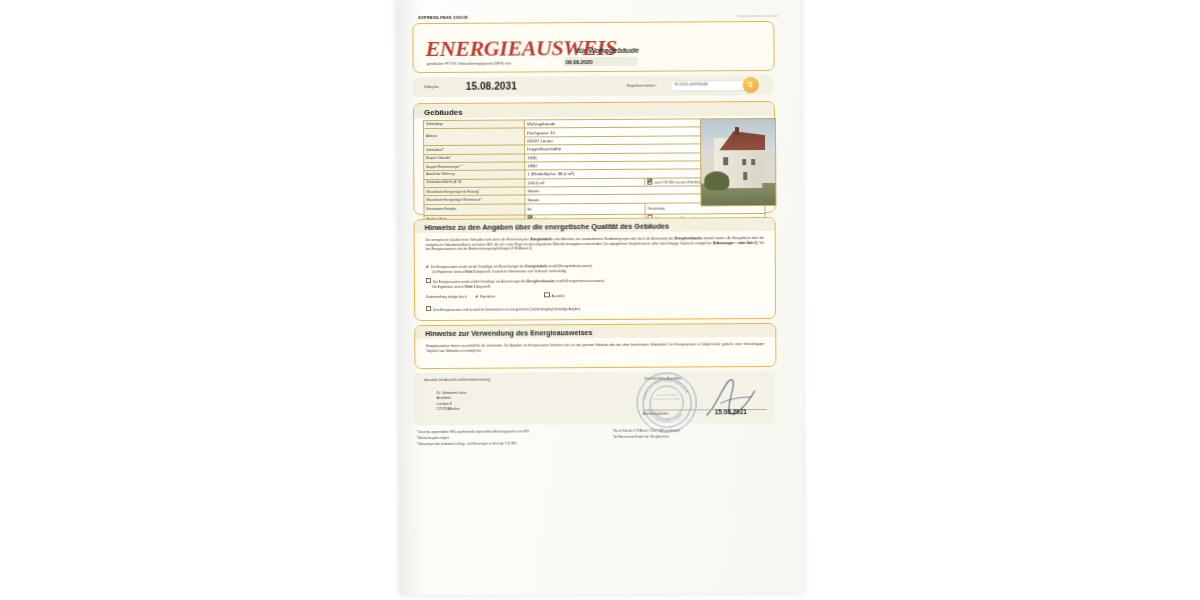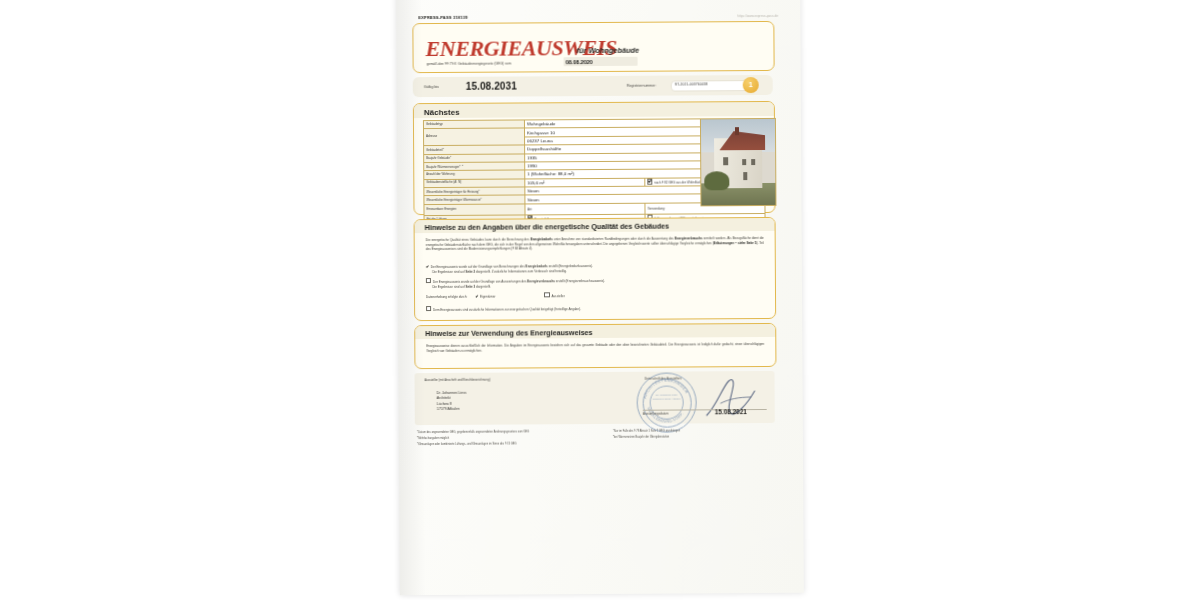--- a/index.html
+++ b/index.html
@@ -188,21 +188,21 @@
     <div class="valid-lbl">Gültig bis</div>
     <div class="valid-val">15.08.2031</div>
     <div class="reg-lbl">Registriernummer:</div>
     <div class="reg-field"></div>
     <div class="reg-val">ST-2021-003760438</div>
   </div>
   <div class="pagenum">1</div>
 
   <div class="goldbox" id="gebbox">
     <div class="sec-head">
-      <div class="sec-head-txt">Nächstes</div>
+      <div class="sec-head-txt">Gebäudes</div>
     </div>
 
     <table class="geb">
       <tbody>
             <tr>
               <td class="lbl">Gebäudetyp</td>
         <td class="val" colspan="2">Wohngebäude</td>
             </tr>
       <tr>
               <td class="lbl" rowspan="2">Adresse</td>

